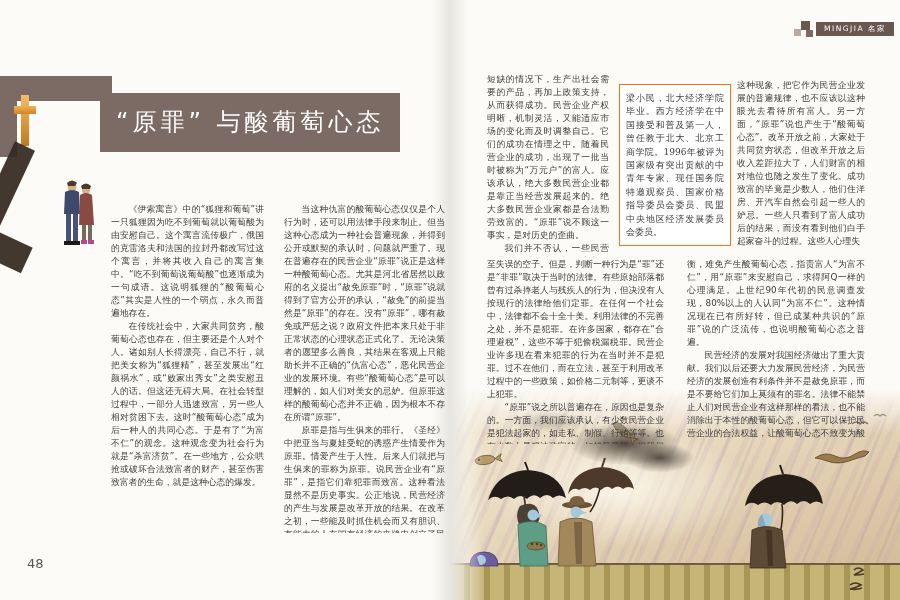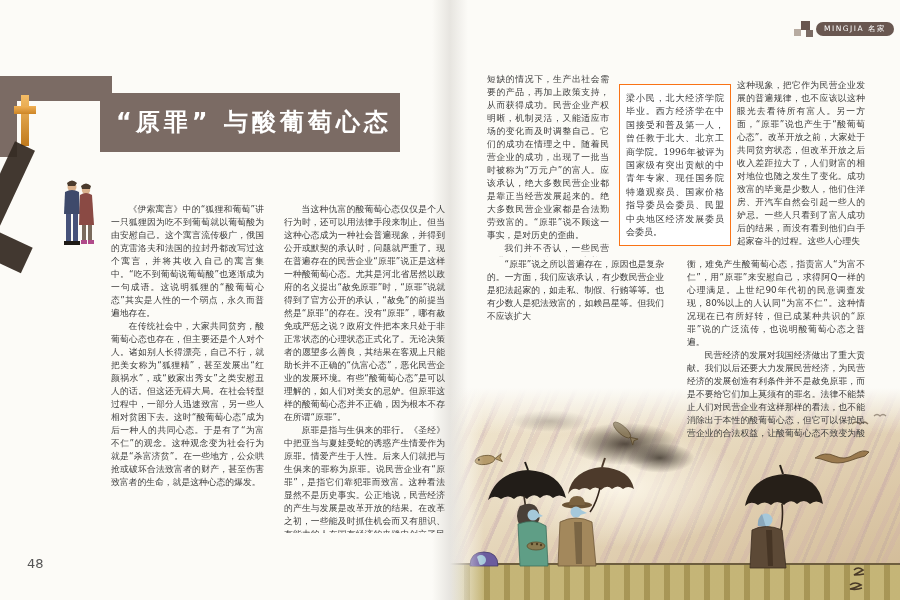--- a/index.html
+++ b/index.html
@@ -6,35 +6,35 @@
   body{width:900px;height:600px;position:relative;overflow:hidden;
        background:#fcfbf7;font-family:"DejaVu Sans",sans-serif;color:#3c3c3c;}
   .abs{position:absolute;}
 
   
   .gutter{left:432px;top:0;width:36px;height:600px;
     background:linear-gradient(to right,rgba(90,80,70,0) 0%,rgba(90,80,70,.13) 50%,rgba(90,80,70,0) 100%);}
 
   
   .hdr-bar{left:816px;top:22px;width:78px;height:14px;background:#695750;color:#fff;
-    font-size:7.5px;letter-spacing:1.5px;line-height:14px;text-align:center;border-radius:7px;}
+    font-size:7.5px;letter-spacing:1.5px;line-height:14px;text-align:center;}
   .sq{position:absolute;}
   .sq1{left:794px;top:29px;width:7px;height:7px;background:#b7aba1;}
   .sq2{left:801px;top:21px;width:9px;height:9px;background:#695750;}
   .sq3{left:806px;top:30px;width:7px;height:7px;background:#7b6b64;}
 
   
   .frame-top{left:0;top:76px;width:112px;height:25px;background:#7b6b64;}
   .frame-left{left:0;top:76px;width:17px;height:81px;background:#7b6b64;}
   .cross-v{left:21px;top:95px;width:8px;height:51px;background:linear-gradient(#f4bc66,#c07a1d);}
   .cross-h{left:14px;top:106px;width:22px;height:8px;background:linear-gradient(#f0b055,#cd8526);}
 
   
   .title-banner{left:100px;top:93px;width:300px;height:59px;background:#7b6b64;}
-  .title-banner h1{margin:0;padding:0 0 0 16px;color:#fff;font-weight:bold;
+  .title-banner h1{margin:0;padding:0 0 0 16px;color:#fff;font-weight:normal;
     font-size:24px;letter-spacing:4px;line-height:59px;white-space:nowrap;}
 
   
   .col{font-size:8.8px;line-height:13px;text-align:justify;overflow:hidden;}
   .col p{margin:0;text-indent:2em;}
   .col p.noind{text-indent:0;}
   .lcol1{left:111px;top:203px;width:153px;height:323px;}
   .lcol2{left:284px;top:203px;width:161px;height:330px;}
   .rcol1t{left:487px;top:73px;width:122px;height:184px;}
   .rcol1b{left:487px;top:258px;width:177px;height:186px;}
@@ -219,20 +219,21 @@
     <p>原罪是指与生俱来的罪行。《圣经》中把亚当与夏娃受蛇的诱惑产生情爱作为原罪。情爱产生于人性。后来人们就把与生俱来的罪称为原罪。说民营企业有“原罪”，是指它们靠犯罪而致富。这种看法显然不是历史事实。公正地说，民营经济的产生与发展是改革开放的结果。在改革之初，一些能及时抓住机会而又有胆识、有能力的人在国有经济的夹缝中创立了民营企业。这些企业弥补了国有经济的不足。在当时物质</p>
   </div>
 
   <div class="abs pagenum">48</div>
 
   <div class="abs col rcol1t">
     <p class="noind">短缺的情况下，生产出社会需要的产品，再加上政策支持，从而获得成功。民营企业产权明晰，机制灵活，又能适应市场的变化而及时调整自己。它们的成功在情理之中。随着民营企业的成功，出现了一批当时被称为“万元户”的富人。应该承认，绝大多数民营企业都是靠正当经营发展起来的。绝大多数民营企业家都是合法勤劳致富的。“原罪”说不顾这一事实，是对历史的歪曲。</p>
     <p>我们并不否认，一些民营企业钻了法律和政策不完善，甚</p>
   </div>
   <div class="abs col rcol1b">
+    <p class="noind">至失误的空子。但是，判断一种行为是“罪”还是“非罪”取决于当时的法律。有些原始部落都曾有过杀摔老人与残疾人的行为，但决没有人按现行的法律给他们定罪。在任何一个社会中，法律都不会十全十美。利用法律的不完善之处，并不是犯罪。在许多国家，都存在“合理避税”，这些不等于犯偷税漏税罪。民营企业许多现在看来犯罪的行为在当时并不是犯罪。过不在他们，而在立法，甚至于利用改革过程中的一些政策，如价格二元制等，更谈不上犯罪。</p>
     <p>“原罪”说之所以普遍存在，原因也是复杂的。一方面，我们应该承认，有少数民营企业是犯法起家的，如走私、制假、行贿等等。也有少数人是犯法致富的，如赖昌星等。但我们不应该扩大</p>
   </div>
   <div class="abs col rcol2t">
     <p class="noind">这种现象，把它作为民营企业发展的普遍规律，也不应该以这种眼光去看待所有富人。另一方面，“原罪”说也产生于“酸葡萄心态”。改革开放之前，大家处于共同贫穷状态，但改革开放之后收入差距拉大了，人们财富的相对地位也随之发生了变化。成功致富的毕竟是少数人，他们住洋房、开汽车自然会引起一些人的妒忌。一些人只看到了富人成功后的结果，而没有看到他们白手起家奋斗的过程。这些人心理失</p>
   </div>
   <div class="abs col rcol2b">
     <p class="noind">衡，难免产生酸葡萄心态，指责富人“为富不仁”，用“原罪”来安慰自己，求得阿Q一样的心理满足。上世纪90年代初的民意调查发现，80%以上的人认同“为富不仁”。这种情况现在已有所好转，但已成某种共识的“原罪”说的广泛流传，也说明酸葡萄心态之普遍。</p>
     <p>民营经济的发展对我国经济做出了重大贡献。我们以后还要大力发展民营经济，为民营经济的发展创造有利条件并不是赦免原罪，而是不要给它们加上莫须有的罪名。法律不能禁止人们对民营企业有这样那样的看法，也不能消除出于本性的酸葡萄心态，但它可以保护民营企业的合法权益，让酸葡萄心态不致变为酸葡萄行为。</p>
   </div>
 

